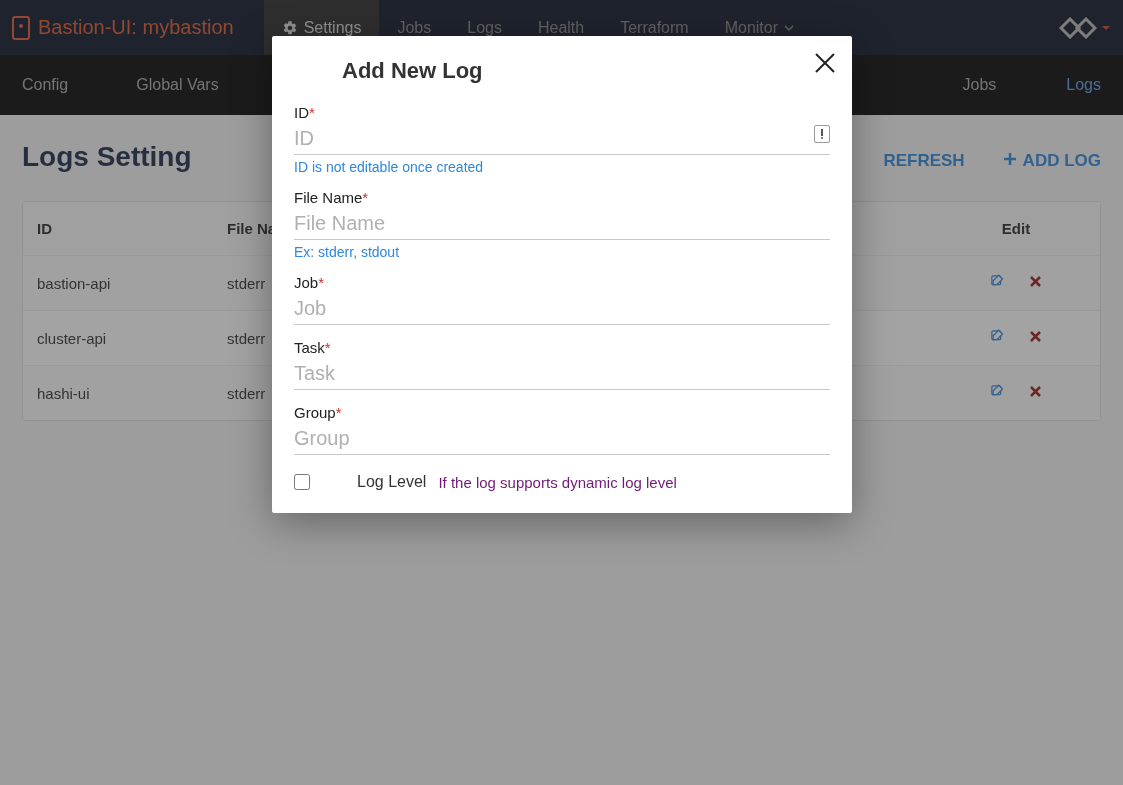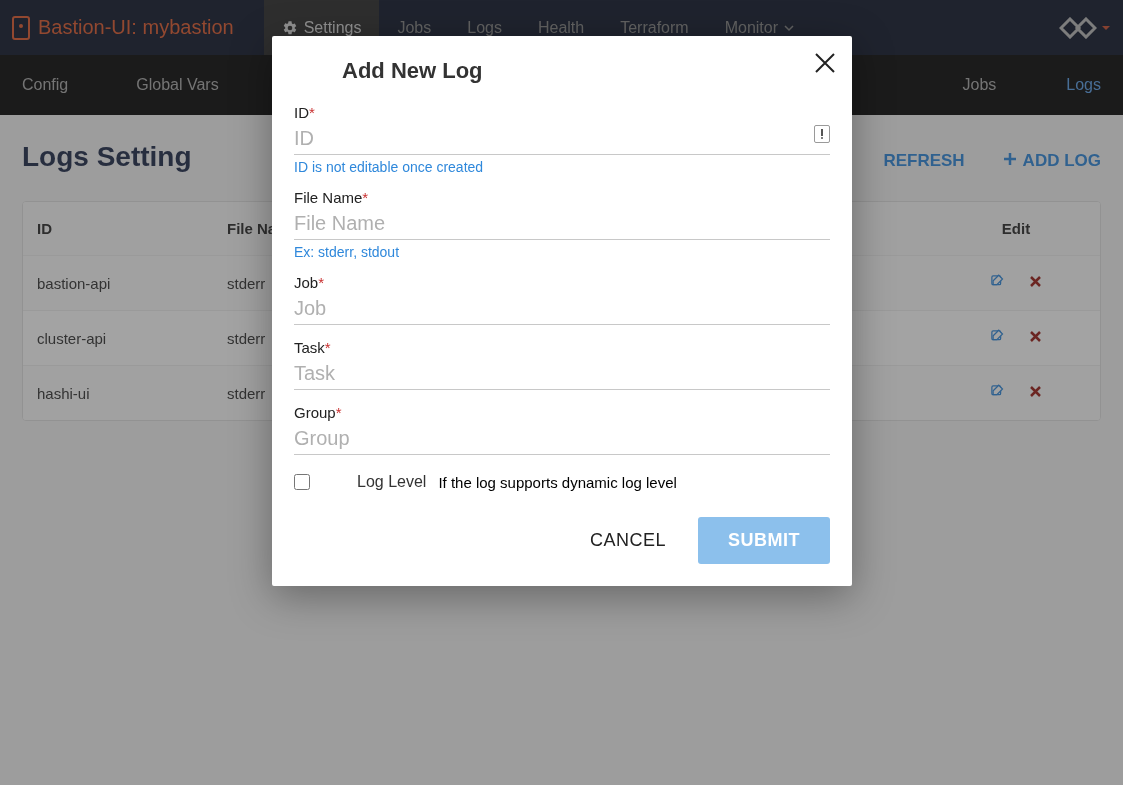--- a/index.html
+++ b/index.html
@@ -173,21 +173,21 @@
     .form-hint { color: #2f88db; font-size: 14px; margin-top: 4px; }
 
     .checkbox-row {
       display: flex; align-items: center; gap: 10px;
       margin-top: 18px;
     }
     .chk {
       width: 16px; height: 16px; cursor: pointer;
     }
     .chk-label { font-size: 16px; margin-left: 37px; }
-    .chk-hint { color: #000000; font-size: 15px; margin-left: 2px; }
+    .chk-hint { color: #701a75; font-size: 15px; margin-left: 2px; }
 
     .dialog-actions {
       display: flex; justify-content: flex-end; gap: 24px;
       margin-top: 26px;
       align-items: center;
     }
     .btn-cancel {
       background: none; border: none; font-size: 18px;
       letter-spacing: 0.5px; color: #222; cursor: pointer;
       padding: 10px 8px;
@@ -398,17 +398,13 @@
     </label>
     <input class="form-input" placeholder="Group" style="">
   </div>
 
   <div class="checkbox-row">
     <input type="checkbox" class="chk" style="">
     <span class="chk-label">Log Level</span>
     <span class="chk-hint">If the log supports dynamic log level</span>
   </div>
 
-  <div class="dialog-actions">
-    <button class="btn-cancel">CANCEL</button>
-    <button class="btn-submit">SUBMIT</button>
-  </div>
 </div>
 
 </body></html>

